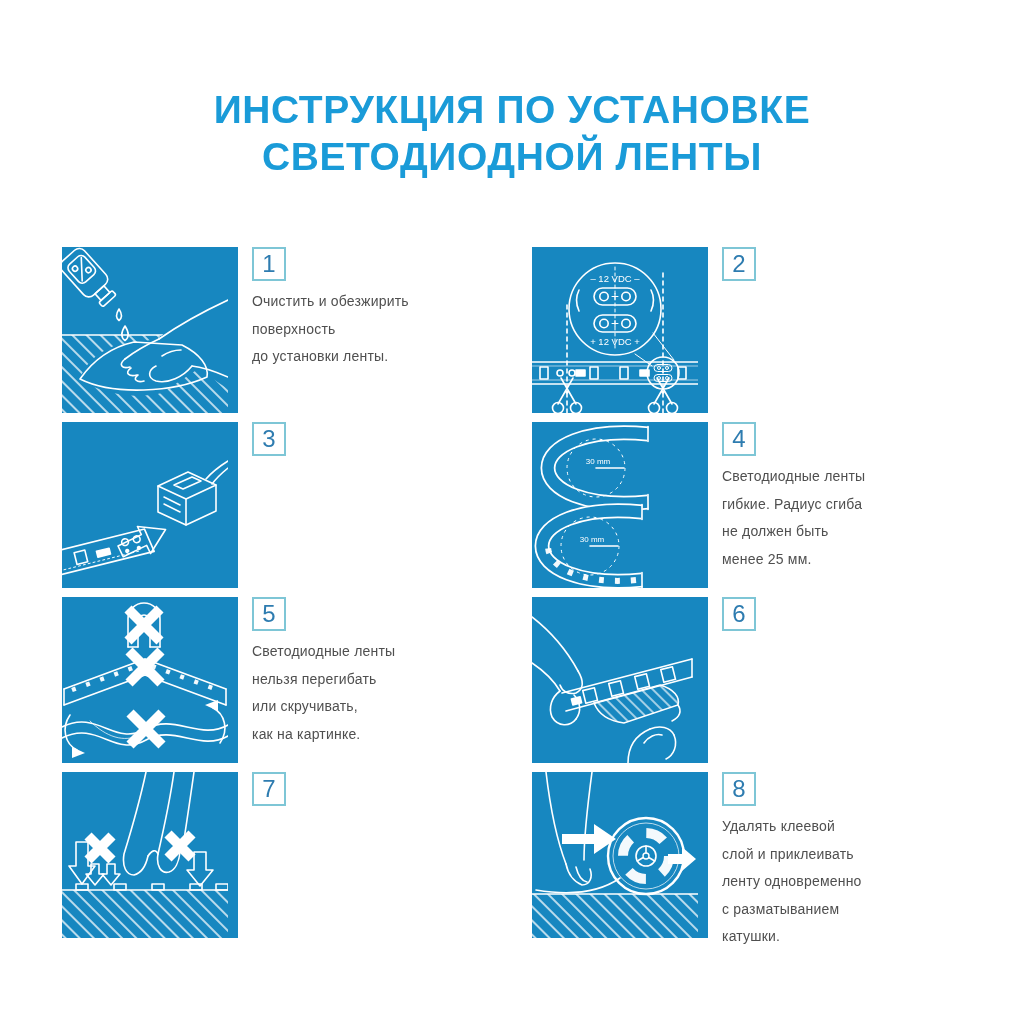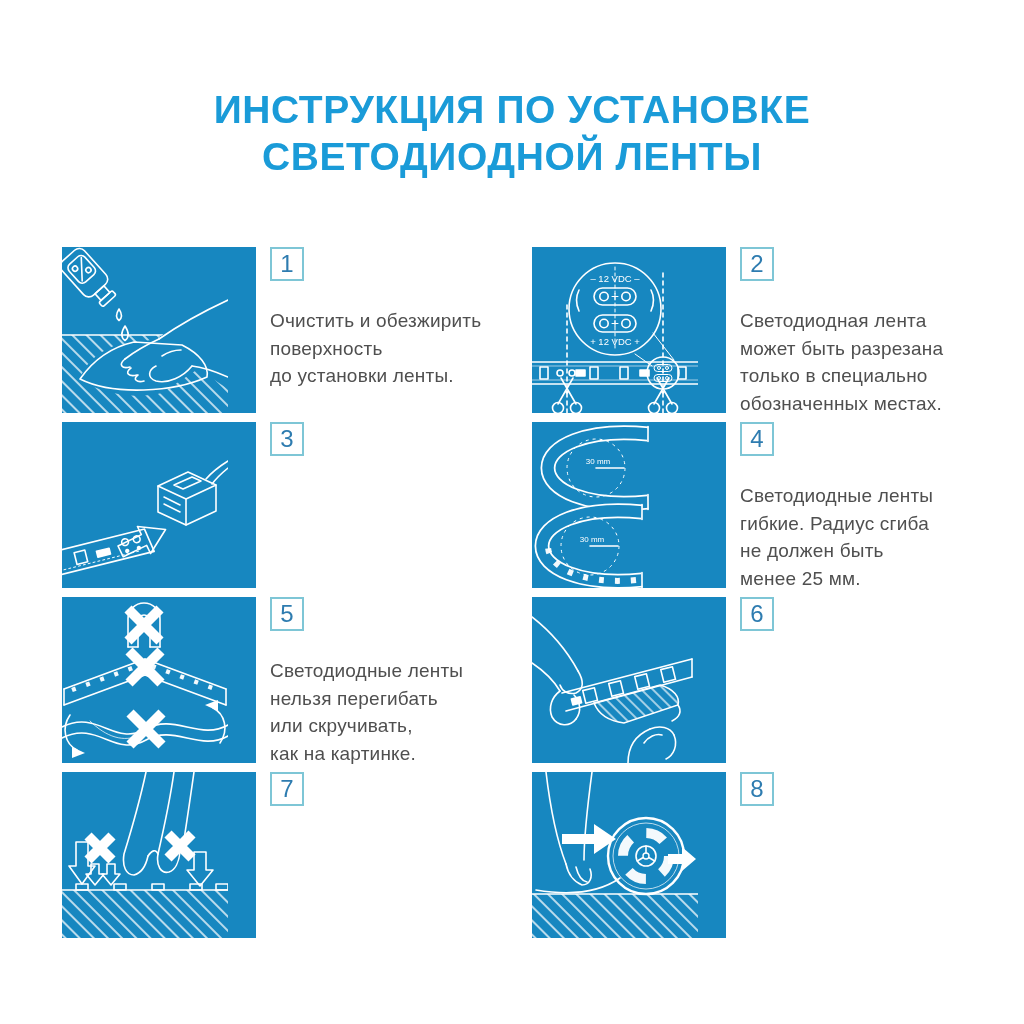--- a/index.html
+++ b/index.html
@@ -10,32 +10,32 @@
     font-size:39px;line-height:47px;font-weight:bold;letter-spacing:.6px;
     color:#1a9bd8;white-space:pre-line;
   }
   .grid{
     margin:67px 58px 0 62px;
     display:grid;grid-template-columns:1fr 1fr;
     column-gap:36px;row-gap:9px;grid-auto-rows:166px;
   }
   .step{display:flex;gap:14px;align-items:flex-start;}
   .tile{
-    width:194px;height:166px;flex:0 0 auto;background:#1787c0;
+    width:176px;height:166px;flex:0 0 auto;background:#1787c0;
     position:relative;overflow:hidden;
   }
   .tile svg{display:block;width:166px;height:166px;}
   .step-body{padding-top:0;}
   .badge{
     width:30px;height:30px;border:2px solid #7ec6d6;background:#fff;
     display:flex;align-items:center;justify-content:center;
     font-size:24px;color:#2e7cb0;
   }
   .step-text{
-    margin-top:26px;font-size:19px;line-height:27.5px;color:#4f4f4f;
+    margin-top:7px;font-size:14px;line-height:27.5px;color:#4f4f4f;
     letter-spacing:.2px;white-space:pre;
   }
   svg text{font-family:"Liberation Sans",sans-serif;fill:#fff;stroke:none;}
   .lines{stroke:#fff;stroke-width:1.6;fill:none;stroke-linecap:round;stroke-linejoin:round;}
   .xmark{stroke:#fff;stroke-width:10;stroke-linecap:butt;fill:none;}
 </style>
 </head>
 <body>
 
 <div class="page">
@@ -147,24 +147,20 @@
             <circle cx="-9" cy="14" r="5.5"></circle>
               <circle cx="9" cy="14" r="5.5"></circle>
             <circle cx="0" cy="-2" r="1" fill="#fff"></circle>
           </g>
         </svg>
       </div>
       <div class="step-body">
         <div class="badge">
           <span>2</span>
         </div>
-        <div class="step-text">Светодиодная лента
-может быть разрезана
-только в специально
-обозначенных местах.</div>
       </div>
     </div>
 
     <div class="step">
       <div class="tile">
         <svg viewBox="0 0 166 166">
           <g class="lines" transform="rotate(-14 0 140)">
             <path d="M-30,128 H88 M-30,152 H92 M88,128 L92,152"></path>
             <rect x="-14" y="134" width="11" height="12"></rect>
             <rect x="14" y="134" width="11" height="12"></rect>
@@ -387,17 +383,22 @@
             <path d="M44,95 C46,103 50,109 55,110"></path>
           </g>
           <polygon points="30,62 62,62 62,52 84,67 62,82 62,72 30,72" fill="#fff"></polygon>
           <polygon points="136,82 150,82 150,75 164,87 150,99 150,92 136,92" fill="#fff"></polygon>
         </svg>
       </div>
       <div class="step-body">
         <div class="badge">
           <span>8</span>
         </div>
+        <div class="step-text">Удалять клеевой
+слой и приклеивать
+ленту одновременно
+с разматыванием
+катушки.</div>
       </div>
     </div>
 
   </div>
 </div>
 
 </body></html>

